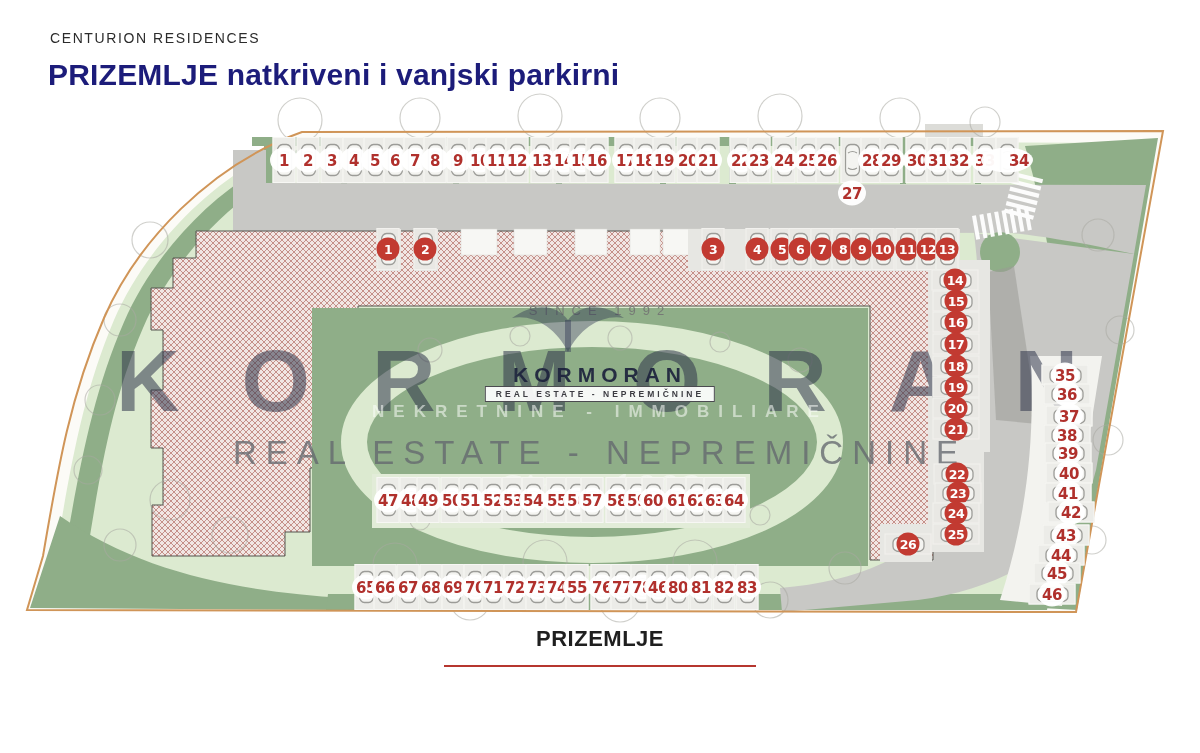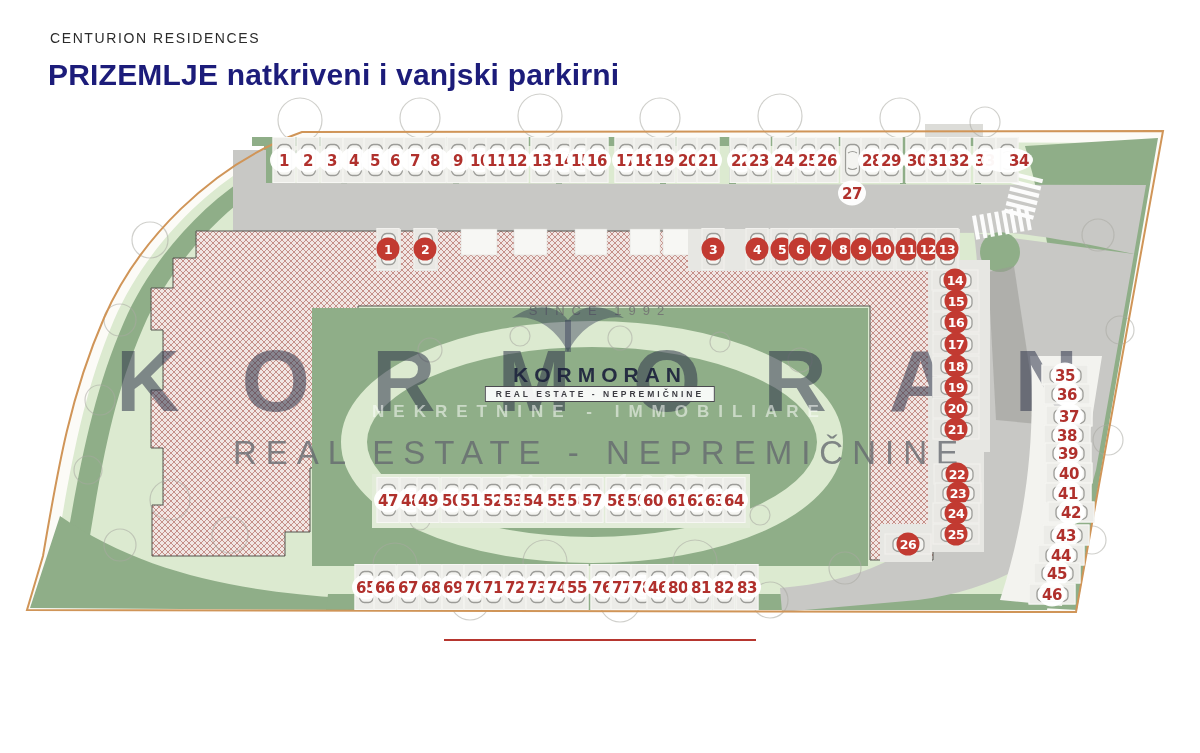--- a/index.html
+++ b/index.html
@@ -1068,16 +1068,17 @@
             <rect x="1" y="1.5" width="14" height="31" rx="5" ry="6" fill="#f4f4f1" stroke="#9c9c98" stroke-width="1.3"></rect>
             <path d="M3.5 10 Q8 7 12.5 10" fill="none" stroke="#9c9c98" stroke-width="1.1"></path>
             <path d="M3.5 25 Q8 28 12.5 25" fill="none" stroke="#9c9c98" stroke-width="1.1"></path>
           </svg>
         </div>
         <div class="spot-badge white" style="left: 747px; top: 587px;">83</div>
       </div>
   </div>
 
   <div class="caption">
+    <div class="caption-title">PRIZEMLJE</div>
     <div class="caption-rule"></div>
   </div>
 
 </div>
 
 </body></html>

